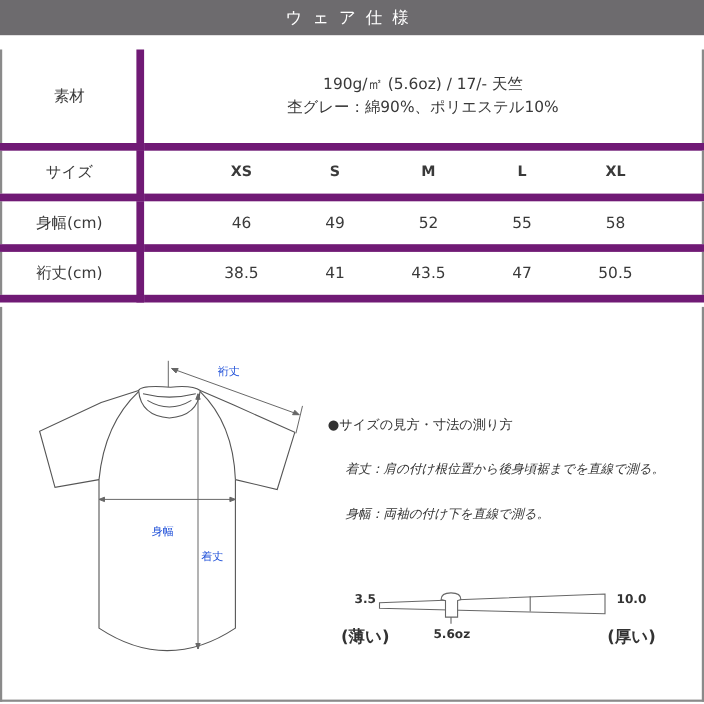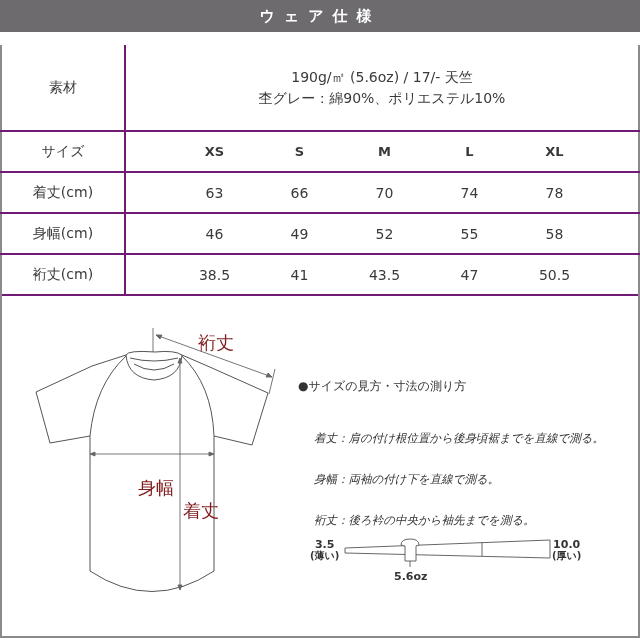--- a/index.html
+++ b/index.html
@@ -1,48 +1,48 @@
 <!DOCTYPE html>
 <html><head>
 <meta charset="utf-8">
 <style>
   html, body { margin: 0; padding: 0; background: #ffffff; }
   body { width: 640px; height: 640px; position: relative; overflow: hidden;
          font-family: "DejaVu Sans", "Liberation Sans", sans-serif; color: #3a3a3a; }
 
   .header { position: absolute; left: 0; top: 0; width: 640px; height: 32px;
             background: #6d6b6e; color: #ffffff; display: flex; align-items: center;
-            justify-content: center; font-size: 15px; font-weight: bold; letter-spacing: 9px; }
+            justify-content: center; font-size: 15px; font-weight: normal; letter-spacing: 9px; }
 
   .spec-table { position: absolute; left: 0; top: 32px; width: 640px; border-collapse: collapse;
                 table-layout: fixed; margin-top: 13px; }
-  .spec-table td { border: 2px solid #701a75; text-align: center; font-size: 14px; color: #3a3a3a; padding: 0; }
+  .spec-table td { border: 7px solid #701a75; text-align: center; font-size: 14px; color: #3a3a3a; padding: 0; }
   .spec-table tr:first-child td { border-top: none; }
   .spec-table td:first-child { border-left: 2px solid #8a8a8a; width: 122px; }
   .spec-table td:last-child { border-right: 2px solid #8a8a8a; }
   .spec-table tr.material td { height: 85px; }
   .spec-table tr.row td { height: 39px; }
   .material-text { line-height: 21px; font-size: 14px; }
   .sizes { display: flex; padding-left: 46px; }
   .sizes span { width: 85px; text-align: center; }
   .sizes.head span { font-weight: bold; font-size: 13px; }
 
   .diagram-box { position: absolute; left: 0; top: 279px; width: 636px; height: 357px;
                  border-left: 2px solid #8a8a8a; border-right: 2px solid #8a8a8a;
                  border-bottom: 2px solid #8a8a8a; }
 
   .shirt { position: absolute; left: 0; top: 0; }
-  .diag-label { position: absolute; font-size: 18px; color: #7f1d1d; }
+  .diag-label { position: absolute; font-size: 10px; color: #1d4ed8; }
 
   .guide { position: absolute; left: 298px; top: 378px; font-size: 12px; color: #333; }
-  .guide .title { margin-bottom: 36px; }
+  .guide .title { margin-bottom: 24px; }
   .guide .line { margin-left: 16px; margin-bottom: 26px; font-size: 11.5px; font-style: italic; }
 
   .scale-label { position: absolute; font-size: 11px; font-weight: bold; color: #333; text-align: center; line-height: 11px; }
-  .scale-sub { font-size: 10px; font-weight: bold; }
+  .scale-sub { font-size: 15px; font-weight: bold; margin-top: 24px; }
 </style>
 </head>
 <body>
 
 <div class="header">
   <span>ウェア仕様</span>
 </div>
 
 <table class="spec-table">
   <tbody>
@@ -55,32 +55,20 @@
   </tr>
   <tr class="row">
     <td>サイズ</td>
     <td>
       <div class="sizes head">
         <span>XS</span>
         <span>S</span>
         <span>M</span>
         <span>L</span>
         <span>XL</span>
-      </div>
-    </td>
-  </tr>
-  <tr class="row">
-    <td>着丈(cm)</td>
-    <td>
-      <div class="sizes">
-        <span>63</span>
-        <span>66</span>
-        <span>70</span>
-        <span>74</span>
-        <span>78</span>
       </div>
     </td>
   </tr>
   <tr class="row">
     <td>身幅(cm)</td>
     <td>
       <div class="sizes">
         <span>46</span>
         <span>49</span>
         <span>52</span>
@@ -147,21 +135,20 @@
 </svg>
 
 <div class="diag-label" style="left:198px; top:331px;">裄丈</div>
 <div class="diag-label" style="left:138px; top:436px;margin-top:40px;">身幅</div>
 <div class="diag-label" style="left:183px; top:499px;">着丈</div>
 
 <div class="guide">
   <div class="title">●サイズの見方・寸法の測り方</div>
   <div class="line">着丈：肩の付け根位置から後身頃裾までを直線で測る。</div>
   <div class="line">身幅：両袖の付け下を直線で測る。</div>
-  <div class="line">裄丈：後ろ衿の中央から袖先までを測る。</div>
 </div>
 
 <div class="scale-label" style="left:310px; top:539px;">
   <div>3.5</div>
   <div class="scale-sub">(薄い)</div>
 </div>
 <div class="scale-label" style="left:552px; top:539px;">
   <div>10.0</div>
   <div class="scale-sub">(厚い)</div>
 </div>

